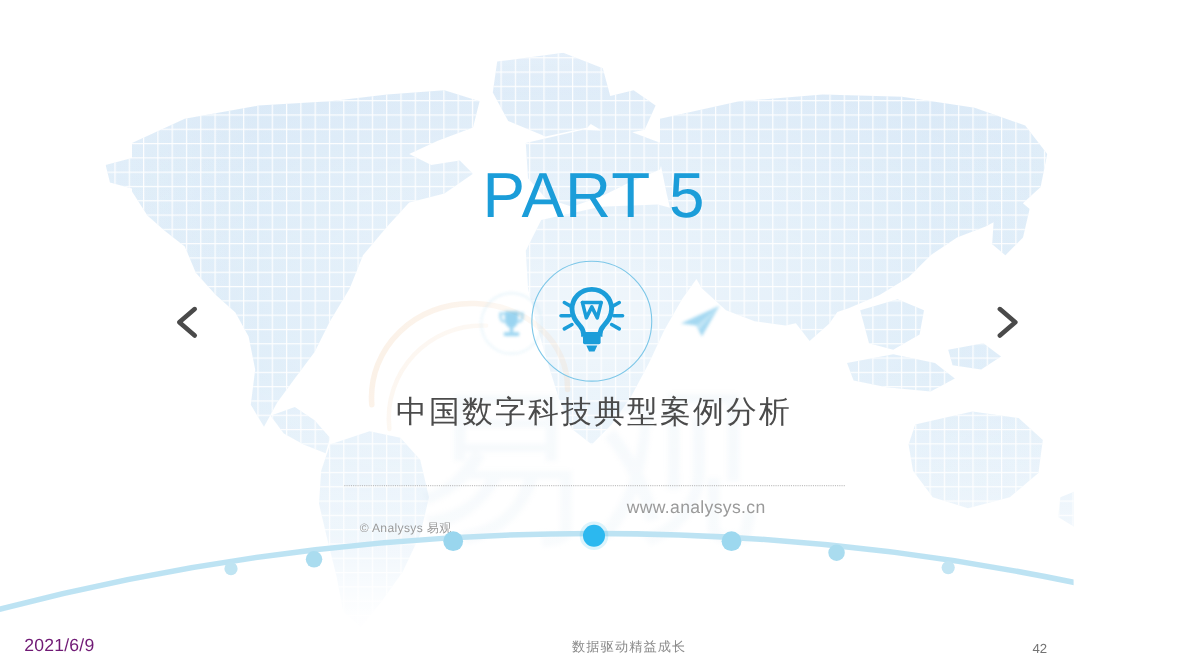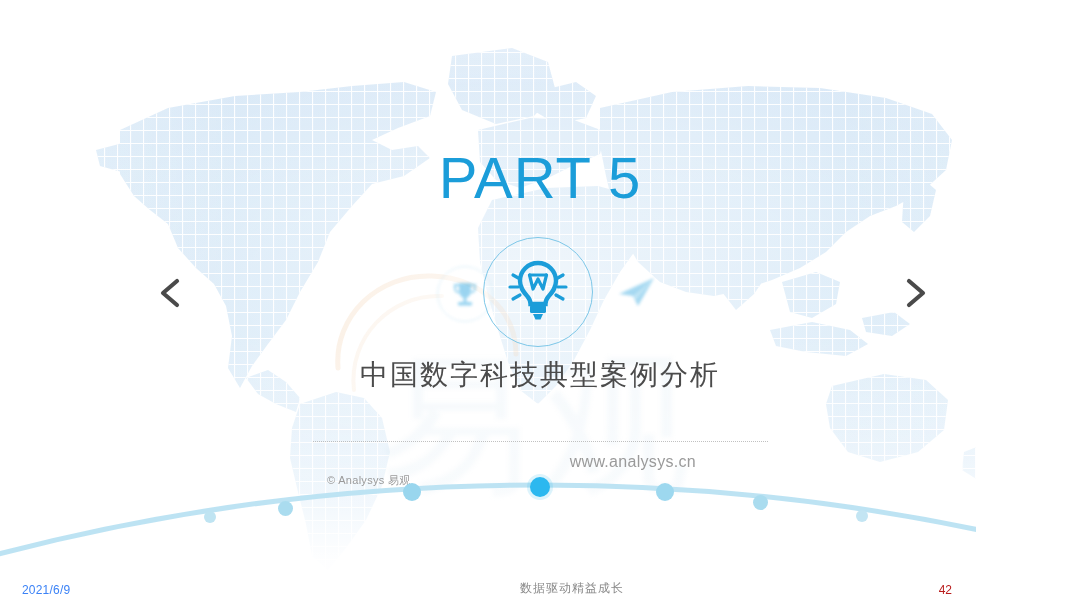--- a/index.html
+++ b/index.html
@@ -167,39 +167,39 @@
     position: absolute;
     border-radius: 50%;
     pointer-events: auto;
     cursor: pointer;
   }
 
   
   .footer-date {
     position: absolute;
     left: 22px; bottom: 11px;
-    font-size: 12px;
-    color: #3b82f6;
+    font-size: 16px;
+    color: #701a75;
     letter-spacing: .2px;
   }
   .footer-center {
     position: absolute;
     left: 0; bottom: 11px;
     width: 1080px;
     text-align: center;
     font-size: 12px;
     color: #8a8a8a;
     letter-spacing: 1px;
     margin-left: 32px;
   }
   .footer-page {
     position: absolute;
     right: 24px; bottom: 11px;
     font-size: 12px;
-    color: #b91c1c;
+    color: #737373;
   }
 </style>
 </head>
 <body>
 
 <div id="slide">
 
   <div class="map-layer">
     <svg class="map-svg" viewBox="0 0 1080 608" xmlns="http://www.w3.org/2000/svg" aria-hidden="true">
       <defs>

